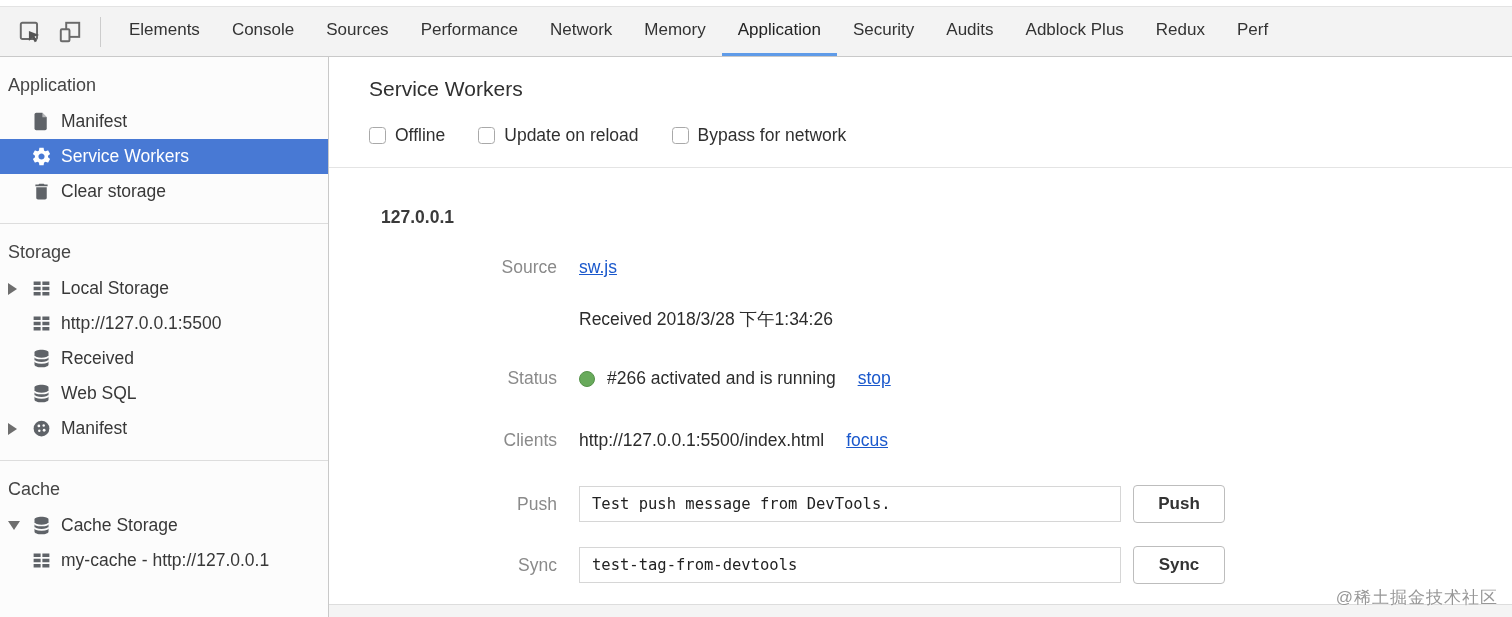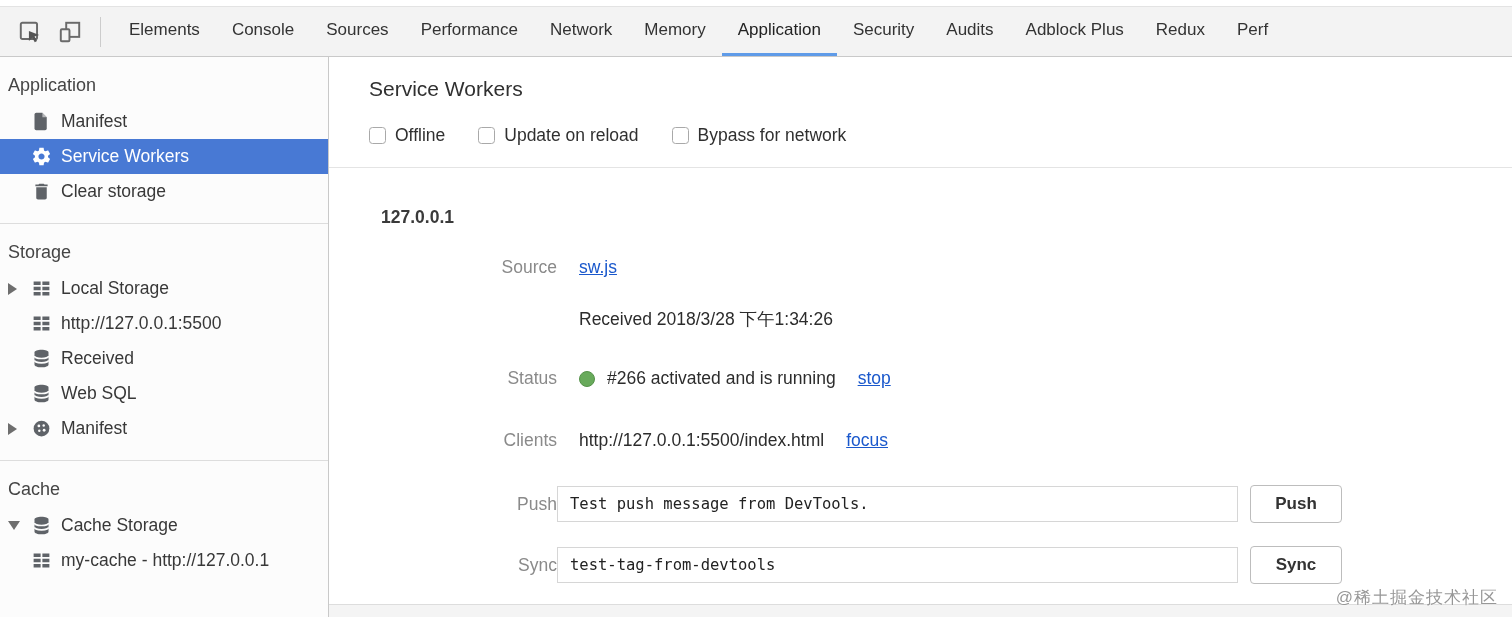--- a/index.html
+++ b/index.html
@@ -54,23 +54,23 @@
   .cb{width:17px;height:17px;border:1.5px solid #a9a9a9;border-radius:3.5px;background:#fff;box-sizing:border-box;}
   .head-divider{position:absolute;left:0;right:0;top:110px;height:1px;background:#e4e4e4;}
   .origin{position:absolute;left:52px;top:150px;font-size:17.5px;font-weight:bold;color:#3a3a3a;}
   .row{position:absolute;left:0;display:flex;align-items:center;}
   .row-label{width:228px;text-align:right;color:#8a8a8a;font-size:17.5px;flex-shrink:0;}
   .row-value{margin-left:22px;font-size:17.5px;color:#2c2c2c;display:flex;align-items:center;}
   a.link{color:#1a58cc;text-decoration:underline;cursor:pointer;}
   .dot{width:16px;height:16px;border-radius:50%;background:#68aa5b;border:1px solid #55924a;box-sizing:border-box;margin-right:12px;}
   .action-link{margin-left:22px;}
   .text-input{
-    width:681px;height:36px;box-sizing:border-box;border:1px solid #d6d6d6;background:#fff;
+    width:542px;height:36px;box-sizing:border-box;border:1px solid #d6d6d6;background:#fff;
     font-family:"DejaVu Sans Mono","Liberation Mono",monospace;font-size:15.5px;color:#222;
-    padding:0 12px;
+    padding:0 12px;margin-left:22px;
   }
   .btn{
     margin-left:12px;width:92px;height:38px;border:1px solid #bdbdbd;border-radius:4px;
     background:#fff;font-family:"Liberation Sans",sans-serif;font-size:17px;font-weight:bold;
     color:#333;cursor:pointer;
   }
   .bottom-band{position:absolute;left:0;right:0;top:547px;bottom:0;background:#f4f4f4;border-top:1px solid #ddd;}
   .watermark{
     position:absolute;right:14px;bottom:8px;font-size:17px;color:rgba(125,125,125,.8);
     text-shadow:0 0 1px #fff, 0 0 2px #fff;letter-spacing:1px;

